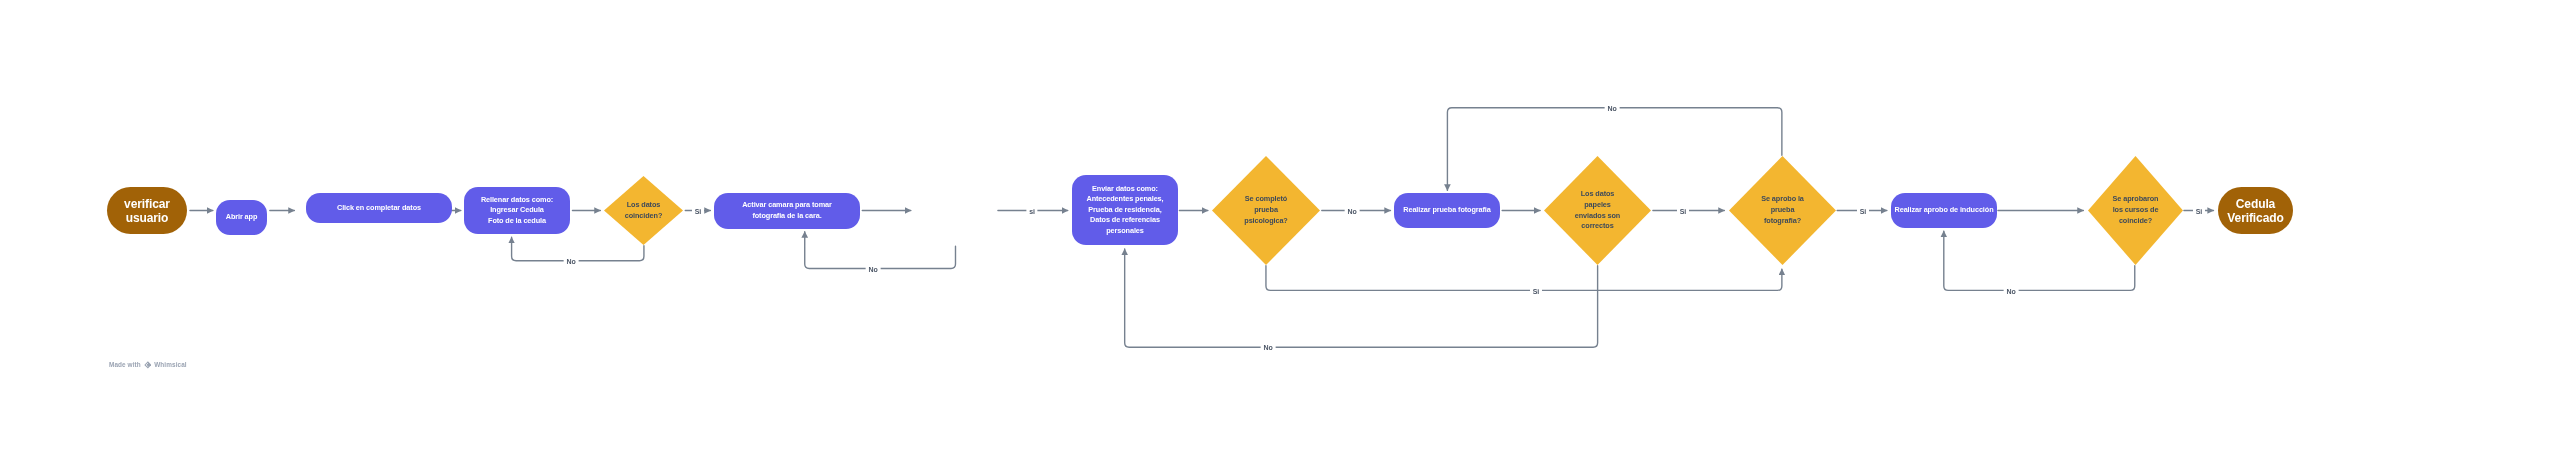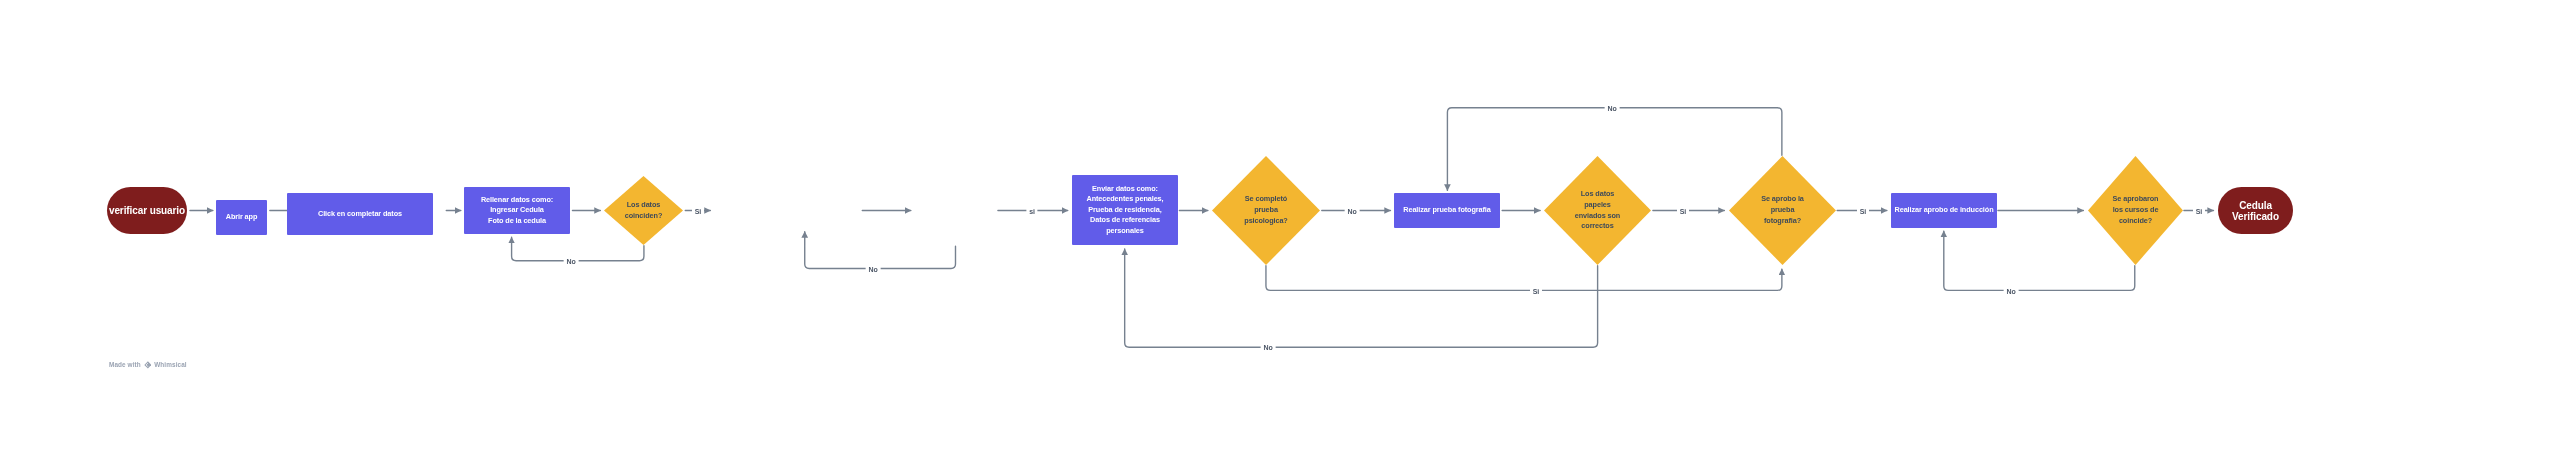--- a/index.html
+++ b/index.html
@@ -1,24 +1,24 @@
 <!DOCTYPE html>
 <html style="font-size:9px"><head>
 <meta charset="utf-8">
 <style>
   html,body{margin:0;padding:0;background:#ffffff;}
   .canvas{position:relative;width:2576px;height:464px;background:#ffffff;overflow:hidden;
           font-family:"Liberation Sans","DejaVu Sans",sans-serif;}
   .edges{position:absolute;left:0;top:0;}
   .node{position:absolute;display:flex;align-items:center;justify-content:center;
         text-align:center;white-space:pre-line;box-sizing:border-box;}
-  .rect{background:#615CE9;border-radius:1px;color:#ffffff;font-weight:700;
+  .rect{background:#615CE9;border-radius:14px;color:#ffffff;font-weight:700;
         font-size:7.3px;line-height:1.45;letter-spacing:-0.1px;}
-  .pill{background:#7f1d1d;border-radius:34px;color:#ffffff;font-weight:700;
-        font-size:10px;letter-spacing:-0.1px;}
+  .pill{background:#a16207;border-radius:34px;color:#ffffff;font-weight:700;
+        font-size:12px;letter-spacing:-0.1px;}
   .diamond{background:#F3B630;clip-path:polygon(50% 0,100% 50%,50% 100%,0 50%);
         color:#3E4A5A;font-weight:600;font-size:7.3px;line-height:1.5;letter-spacing:-0.1px;}
   .elabel{position:absolute;transform:translate(-50%,-50%);background:#ffffff;
         padding:0 2.8px;font-size:7px;font-weight:700;color:#4C5666;letter-spacing:-0.1px;}
   .watermark{position:absolute;left:109px;top:361px;display:flex;align-items:center;gap:2.8px;
         font-size:6.4px;font-weight:700;color:#9AA3B2;letter-spacing:0.1px;}
   .watermark svg{display:block;}
 </style>
 </head>
 <body>
@@ -52,29 +52,32 @@
       <path d="M2266,476 V512 Q2266,520 2274,520 H3182 Q3190,520 3190,512 V482" marker-end="url(#arrow)"></path>
       <path d="M2860,476 V614 Q2860,622 2852,622 H2021 Q2013,622 2013,614 V446" marker-end="url(#arrow)"></path>
       <path d="M3822,476 V512 Q3822,520 3814,520 H3488 Q3480,520 3480,512 V414" marker-end="url(#arrow)"></path>
     </g>
   </svg>
 
   <div class="node pill" style="left:107px;top:187px;width:80px;height:47px">
     <span>verificar usuario</span></div>
   <div class="node rect" style="left:216px;top:200px;width:51px;height:35px">
     <span>Abrir app</span></div>
-  <div class="node rect" style="left:287px;top:193px;width:146px;height:42px">
+  <div class="node rect" style="left:306px;top:193px;width:146px;height:30px">
     <span>Click en completar datos</span></div>
   <div class="node rect" style="left:464px;top:187px;width:106px;height:47px">
     <span>Rellenar datos como:
 Ingresar Cedula
 Foto de la cedula</span></div>
   <div class="node diamond" style="left:604px;top:176px;width:79px;height:69px">
     <span>Los datos
 coinciden?</span></div>
+  <div class="node rect" style="left:714px;top:193px;width:146px;height:36px">
+    <span>Activar camara para tomar
+fotografia de la cara.</span></div>
   <div class="node rect" style="left:1072px;top:175px;width:106px;height:70px">
     <span>Enviar datos como:
 Antecedentes penales,
 Prueba de residencia,
 Datos de referencias
 personales</span></div>
   <div class="node diamond" style="left:1212px;top:156px;width:108px;height:109px">
     <span>Se completó
 prueba
 psicologica?</span></div>

